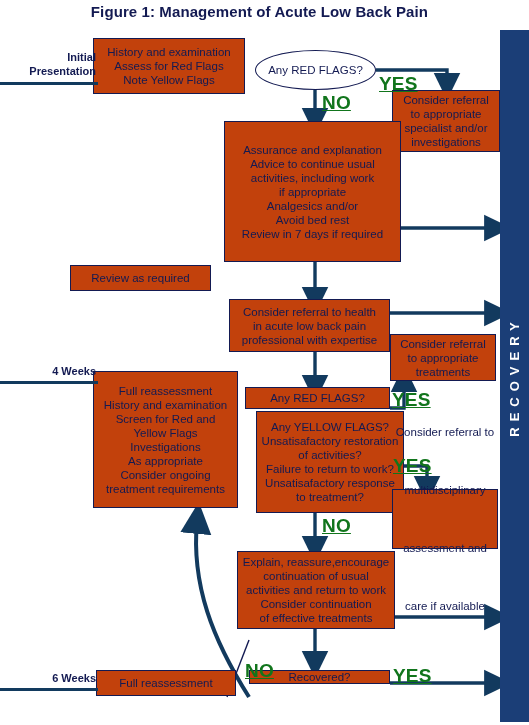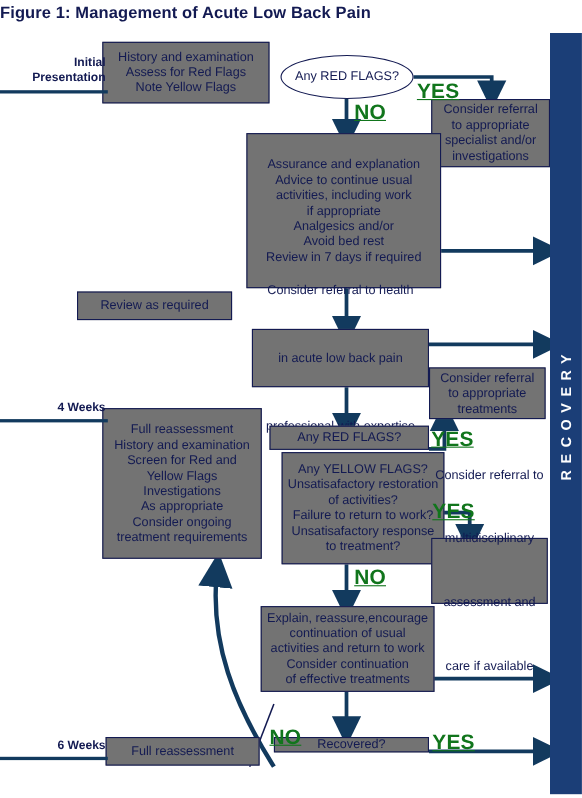--- a/index.html
+++ b/index.html
@@ -9,21 +9,21 @@
     font-family:"Liberation Sans", sans-serif;
     color:#131a52;
     position:relative;
     overflow:hidden;
   }
   #stage{position:absolute;left:0;top:0;width:529px;height:725px;}
   .node{
     position:absolute;
     box-sizing:border-box;
     border:1px solid #131a52;
-    background:#737373;
+    background:#c2410c;
     color:#131a52;
     font-size:11.5px;
     line-height:14px;
     text-align:center;
     display:flex;
     flex-direction:column;
     justify-content:center;
     align-items:center;
     padding:2px 3px;
     z-index:4;
@@ -36,21 +36,21 @@
     border-radius:50%;
     background:#ffffff;
     display:flex;align-items:center;justify-content:center;
     font-size:11.5px;
     color:#131a52;
     z-index:5;
   }
   .title{
     position:absolute;
     left:0;top:3px;width:428px;
-    text-align:left;
+    text-align:right;
     font-size:15px;
     font-weight:bold;
     color:#131a52;
     letter-spacing:0.1px;
     z-index:6;
   }
   .stage-label{
     position:absolute;
     font-size:11px;
     font-weight:bold;
@@ -189,21 +189,21 @@
     <span class="ln">if appropriate</span>
     <span class="ln">Analgesics and/or</span>
     <span class="ln">Avoid bed rest</span>
     <span class="ln">Review in 7 days if required</span>
   </div>
 
   <div class="node" style="left:70px;top:265px;width:141px;height:26px;">
     <span class="ln">Review as required</span>
   </div>
 
-  <div class="node" style="left:229px;top:299px;width:161px;height:53px;gap:48px;">
+  <div class="node" style="left:229px;top:299px;width:161px;height:53px;">
     <span class="ln">Consider referral to health</span>
     <span class="ln">in acute low back pain</span>
     <span class="ln">professional with expertise</span>
   </div>
 
   <div class="node" style="left:390px;top:334px;width:106px;height:47px;">
     <span class="ln">Consider referral</span>
     <span class="ln">to appropriate</span>
     <span class="ln">treatments</span>
   </div>

